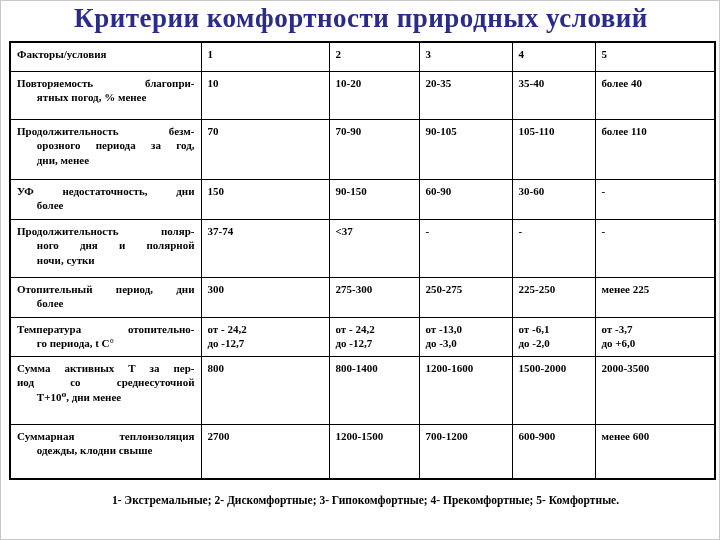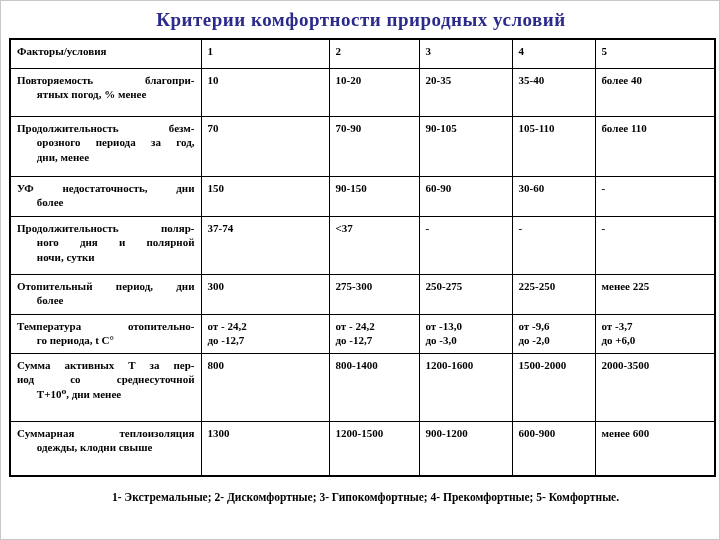--- a/index.html
+++ b/index.html
@@ -6,23 +6,23 @@
   html, body { width: 720px; height: 540px; }
   body {
     background: #ffffff;
     font-family: "Liberation Serif", "DejaVu Serif", serif;
     color: #000000;
     border: 1px solid #c8c8c8;
     overflow: hidden;
   }
   .slide { width: 720px; height: 540px; position: relative; }
   .title {
-    margin-top: 8px;
+    margin-top: 2px;
     text-align: center;
-    font-size: 19px;
+    font-size: 27px;
     font-weight: bold;
     color: #2b2b8c;
     letter-spacing: 0.5px;
   }
   table.criteria {
     border-collapse: collapse;
     table-layout: fixed;
     width: 705px;
     margin: 7px 0 0 8px;
     border: 2px solid #000000;
@@ -151,21 +151,21 @@
         <td>
           <span class="fl jl">Температура отопительно-</span>
           <span class="fl ll">го периода, t С°</span>
         </td>
         <td class="val">от - 24,2
 до -12,7</td>
         <td class="val">от - 24,2
 до -12,7</td>
         <td class="val">от -13,0
 до -3,0</td>
-        <td class="val">от -9,6
+        <td class="val">от -6,1
 до -2,0</td>
         <td class="val">от -3,7
 до +6,0</td>
       </tr>
 
       <tr class="rh-6">
         <td>
           <span class="fl jl">Сумма активных Т за пер-</span>
           <span class="fl jl">иод со среднесуточной</span>
           <span class="fl ll">Т+10⁰, дни менее</span>
@@ -175,23 +175,23 @@
         <td class="val">1200-1600</td>
         <td class="val">1500-2000</td>
         <td class="val">2000-3500</td>
       </tr>
 
       <tr class="rh-7">
         <td>
           <span class="fl jl">Суммарная теплоизоляция</span>
           <span class="fl ll">одежды, клодни свыше</span>
         </td>
-        <td class="val">1300</td>
+        <td class="val">2700</td>
         <td class="val">1200-1500</td>
-        <td class="val">900-1200</td>
+        <td class="val">700-1200</td>
         <td class="val">600-900</td>
         <td class="val">менее 600</td>
       </tr>
     </tbody>
   </table>
 
   <div class="footnote">1- Экстремальные; 2- Дискомфортные; 3- Гипокомфортные; 4- Прекомфортные; 5- Комфортные.</div>
 
 </div>
 

